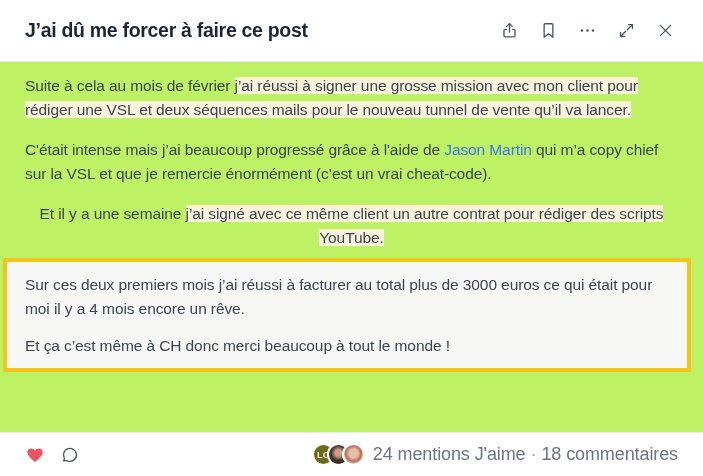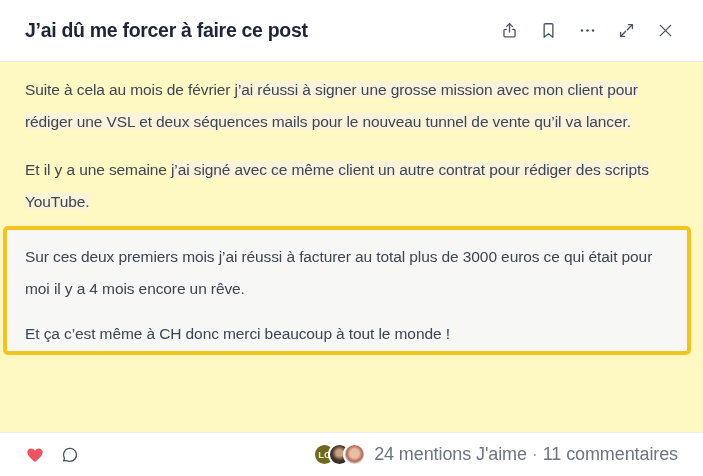--- a/index.html
+++ b/index.html
@@ -1,20 +1,20 @@
 <!DOCTYPE html>
 <html><head>
 <meta charset="utf-8">
 <style>
   * { box-sizing: border-box; }
   html, body { margin: 0; padding: 0; background: #ffffff; }
   .window {
     position: relative;
     width: 703px; height: 476px;
-    background: #fef9c3;
+    background: #bef264;
     overflow: hidden;
     font-family: "Liberation Sans", "DejaVu Sans", sans-serif;
     color: #3c4554;
   }
 
   
   .header {
     position: absolute; top: 0; left: 0; right: 0; height: 62px;
     display: flex; align-items: center; justify-content: space-between;
     padding: 0 28px 0 25px;
@@ -29,34 +29,34 @@
   .icon-btn {
     width: 20px; height: 20px; padding: 0; border: none; background: none;
     color: #4a5465; cursor: pointer; display: flex; align-items: center; justify-content: center;
   }
   .icon-btn svg { width: 19px; height: 19px; display: block; }
 
   
   .content {
     position: absolute; top: 63px; left: 0; right: 0; bottom: 44px;
     padding: 11px 25px 0 25px;
-    font-size: 15.5px; line-height: 32px; letter-spacing: -0.1px;
+    font-size: 15.5px; line-height: 24px; letter-spacing: -0.1px;
     overflow: hidden;
   }
   .para { margin: 0 0 16px 0; }
-  .para-tight { margin-bottom: 8px; }
+  .para-tight { margin-bottom: 8px; text-align: center; }
   .hl { background: #faf3d9; }
   .mention { color: #3c77f2; text-decoration: none; cursor: pointer; }
 
   .callout {
     border: 4px solid #f4c41d;
-    border-radius: 5px;
+    border-radius: 0;
     background: #f7f7f5;
     margin: 0 -13px 18px -22px;
-    padding: 11px 16px 1px 18px;
+    padding: 11px 16px 10px 18px;
   }
   .callout .para { margin: 0 0 13px 0; }
   .callout .para:last-child { margin-bottom: 0; }
   .content .para:last-child { margin-bottom: 0; }
 
   
   .footer {
     position: absolute; left: 0; right: 0; bottom: 0; height: 44px;
     border-top: 1px solid #e8eaee;
     display: flex; align-items: center;
@@ -132,20 +132,21 @@
         <svg viewBox="0 0 24 24" fill="none" stroke="currentColor" stroke-width="1.7" stroke-linecap="round">
           <path d="M5.5 5.5l13 13M18.5 5.5l-13 13"></path>
         </svg>
       </button>
     </div>
   </div>
 
   <div class="content">
     <p class="para"><span>Suite à cela au mois de février </span><span class="hl">j’ai réussi à signer une grosse mission avec mon client pour rédiger une VSL et deux séquences mails pour le nouveau tunnel de vente qu’il va lancer.</span></p>
 
+    <p class="para"><span>C'était intense mais j’ai beaucoup progressé grâce à l'aide de </span><a class="mention">Jason Martin</a><span> qui m’a copy chief sur la VSL et que je remercie énormément (c’est un vrai cheat-code).</span></p>
 
     <p class="para para-tight"><span>Et il y a une semaine </span><span class="hl">j’ai signé avec ce même client un autre contrat pour rédiger des scripts YouTube.</span></p>
 
     <div class="callout">
       <p class="para">Sur ces deux premiers mois j’ai réussi à facturer au total plus de 3000 euros ce qui était pour moi il y a 4 mois encore un rêve.</p>
       <p class="para">Et ça c’est même à CH donc merci beaucoup à tout le monde !</p>
     </div>
 
   </div>
 
@@ -164,18 +165,18 @@
     </div>
     <div class="footer-right">
       <div class="avatars">
         <div class="avatar avatar-lc">LC</div>
         <div class="avatar avatar-p2"></div>
         <div class="avatar avatar-p3"></div>
       </div>
       <div class="engagement">
         <span>24 mentions J'aime</span>
         <span class="sep">·</span>
-        <span>11 commentaires</span>
+        <span>18 commentaires</span>
       </div>
     </div>
   </div>
 
 </div>
 
 </body></html>

